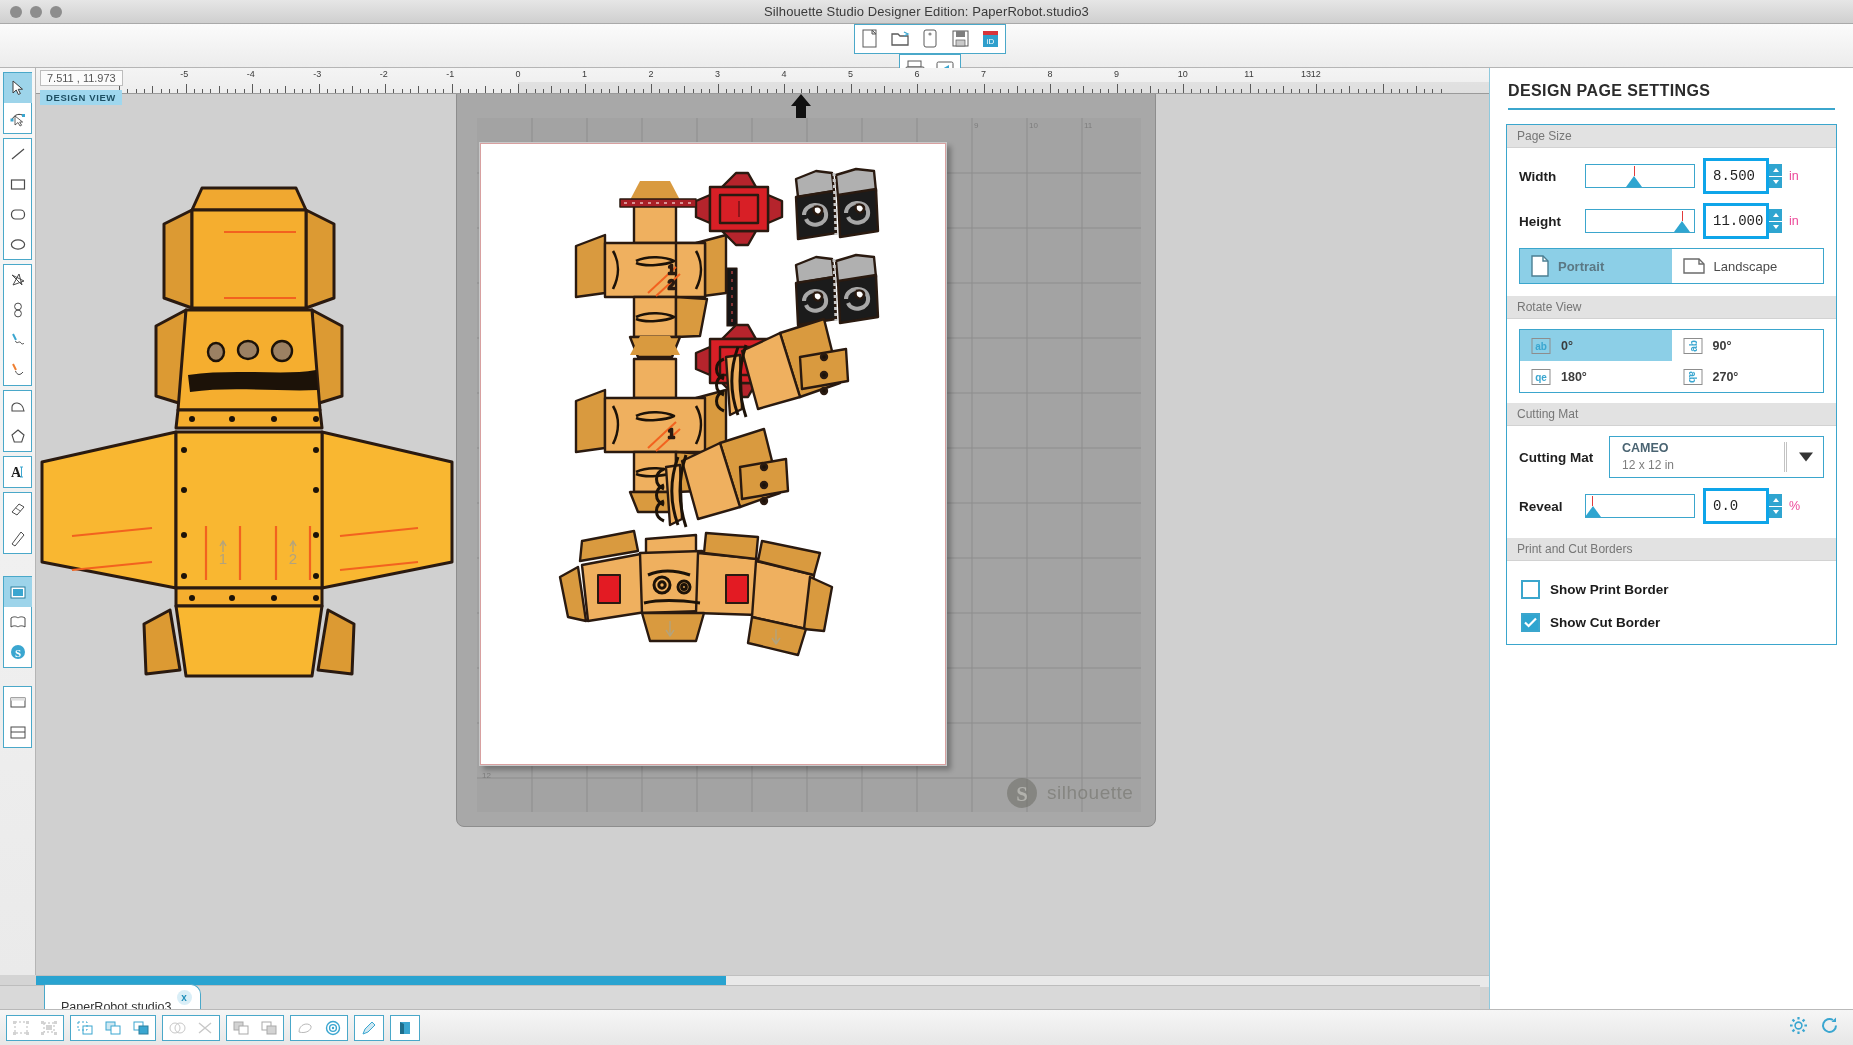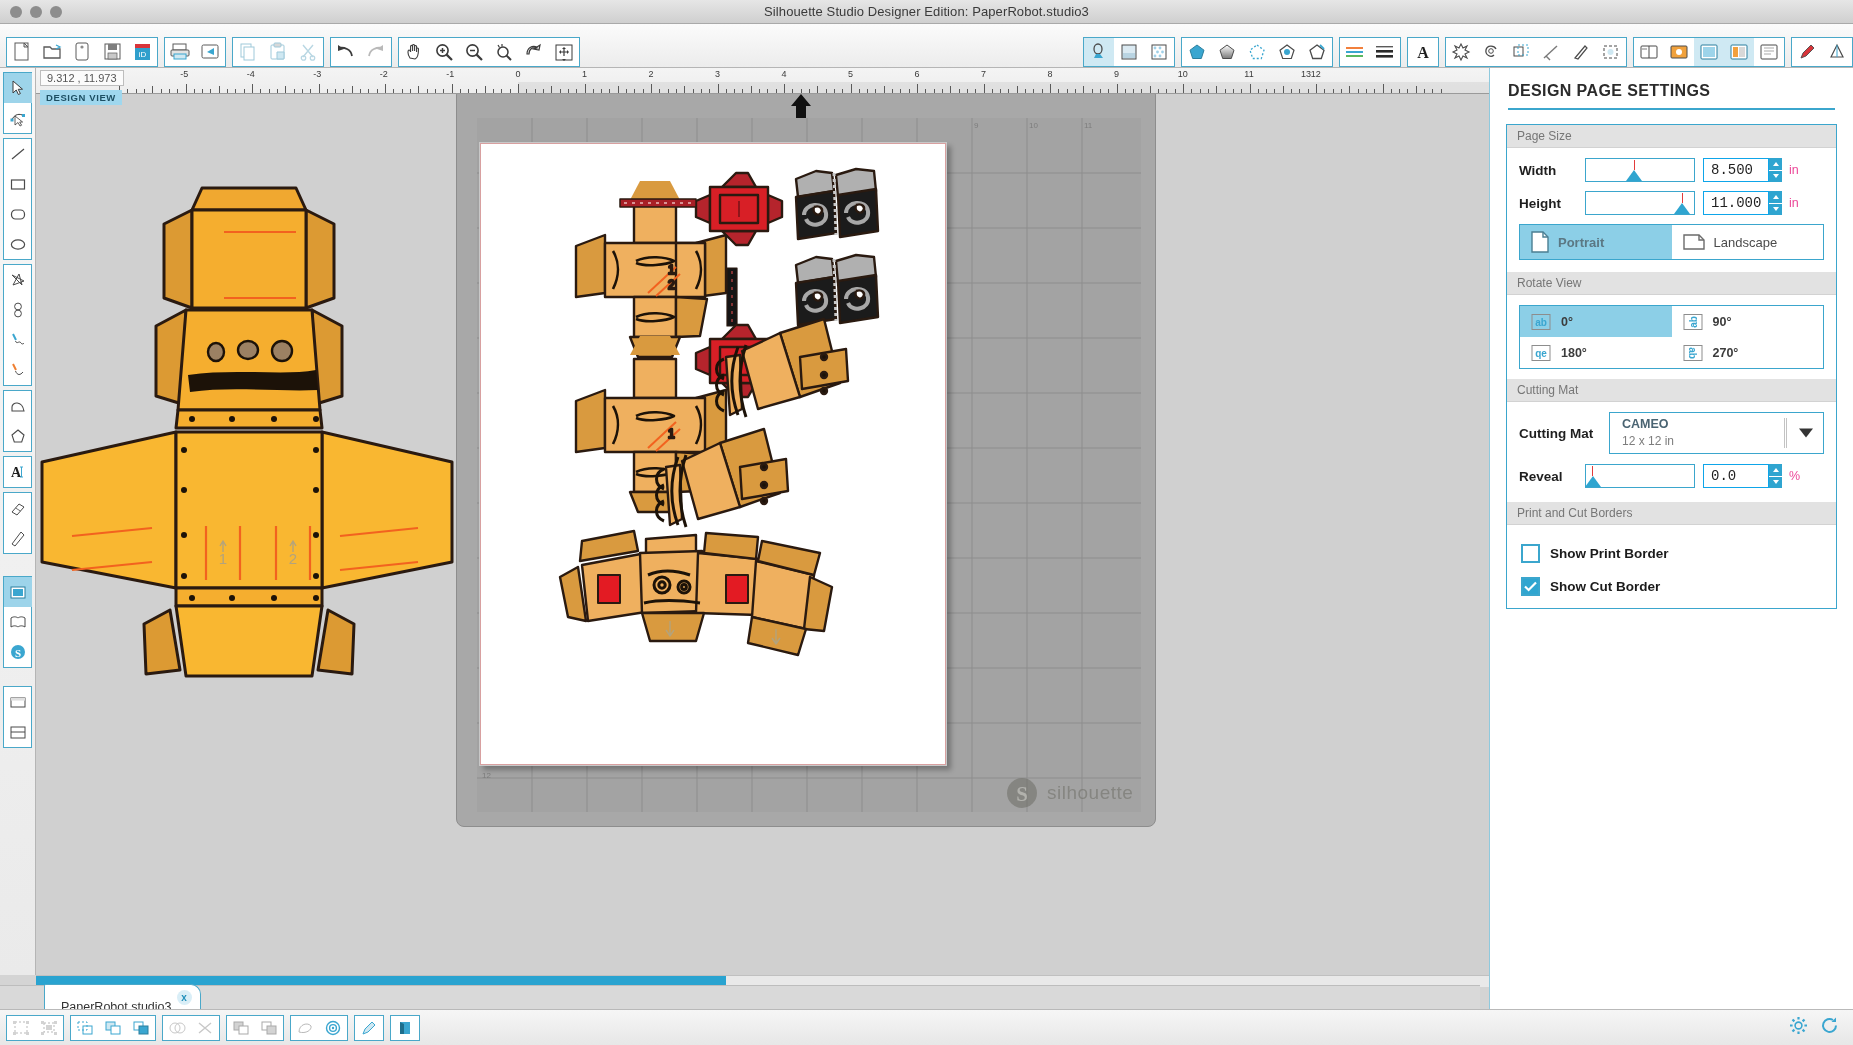--- a/index.html
+++ b/index.html
@@ -21,21 +21,21 @@
     font-size:13px; color:#3a3a3a; letter-spacing:.1px;
   }
   .traffic{ display:flex; gap:8px; margin-left:10px; z-index:2;}
   .traffic i{ width:12px;height:12px;border-radius:50%;
     background:#8d8d8d; display:block;}
   
   #toolbar{
     position:absolute; left:0; top:24px; width:1853px; height:44px;
     background:linear-gradient(#fbfbfb,#ececec);
     border-bottom:1px solid #b5b5b5;
-    display:flex; align-items:flex-end;
+    display:flex; align-items:center;flex-direction:column;
   }
   .tgroup{
     display:flex; align-items:center; height:30px;
     border:1px solid #4aa8c9; margin-left:6px; background:#fff;
   }
   .tbtn{
     width:30px;height:28px;display:flex;align-items:center;justify-content:center;
     cursor:default;
   }
   .tbtn svg{ display:block; }
@@ -169,21 +169,21 @@
     flex:0 0 110px; height:24px; border:1px solid #3ba6cd; background:#fff;
     position:relative; margin-right:8px;
   }
   .slider .mark{ position:absolute; top:1px; width:1px; height:10px; background:#e23b3b;}
   .slider .knob{
     position:absolute; bottom:0; width:0;height:0;
     border-left:8px solid transparent; border-right:8px solid transparent;
     border-bottom:11px solid #2fa5d0;
   }
   .numfield{
-    flex:0 0 66px; height:24px; border:1px solid #0ea5e9; background:#fff;
+    flex:0 0 66px; height:36px; border:3px solid #0ea5e9; background:#fff;
     font-size:14px; color:#1f1f1f; display:flex; align-items:center;
     padding-left:7px;
   }
   .spin{ width:13px; height:24px; display:flex; flex-direction:column; }
   .spin div{ flex:1; background:#2fa5d0; display:flex;align-items:center;justify-content:center;}
   .spin div:first-child{ border-bottom:1px solid #fff;}
   .unit{ font-size:12.5px; color:#ec4899; margin-left:7px;}
   .combo{
     border:1px solid #3ba6cd; height:42px; display:flex; align-items:center;
     position:relative; background:#fff; margin-bottom:10px;
@@ -973,21 +973,21 @@
     <div class="rtick" style="top: 848px; height: 1px; width: 9px; left: 0px;"></div>
     <div class="rtick" style="top: 856.312px; height: 1px; width: 4px; left: 0px;"></div>
     <div class="rtick" style="top: 864.625px; height: 1px; width: 4px; left: 0px;"></div>
     <div class="rtick" style="top: 872.938px; height: 1px; width: 4px; left: 0px;"></div>
     <div class="rtick" style="top: 881.25px; height: 1px; width: 7px; left: 0px;"></div>
     <div class="rtick" style="top: 889.562px; height: 1px; width: 4px; left: 0px;"></div>
     <div class="rtick" style="top: 897.875px; height: 1px; width: 4px; left: 0px;"></div>
     <div class="rtick" style="top: 906.188px; height: 1px; width: 4px; left: 0px;"></div>
   </div>
 
-<div id="coordbox">9.312 , 11.973</div>
+<div id="coordbox">7.511 , 11.973</div>
 <div id="designview">DESIGN VIEW</div>
 
 <div id="canvaswrap">
 
   <svg id="bigart" style="position:absolute;left:-2px;top:86px;" width="420" height="500" viewBox="0 0 420 500">
     <g stroke="#2a1a10" stroke-width="3" stroke-linejoin="round">
 
       <path d="M168 8 L262 8 L272 30 L158 30 Z" fill="#f0a830"></path>
 
       <path d="M158 30 L130 44 L130 118 L158 128 Z" fill="#dc9a33"></path>

